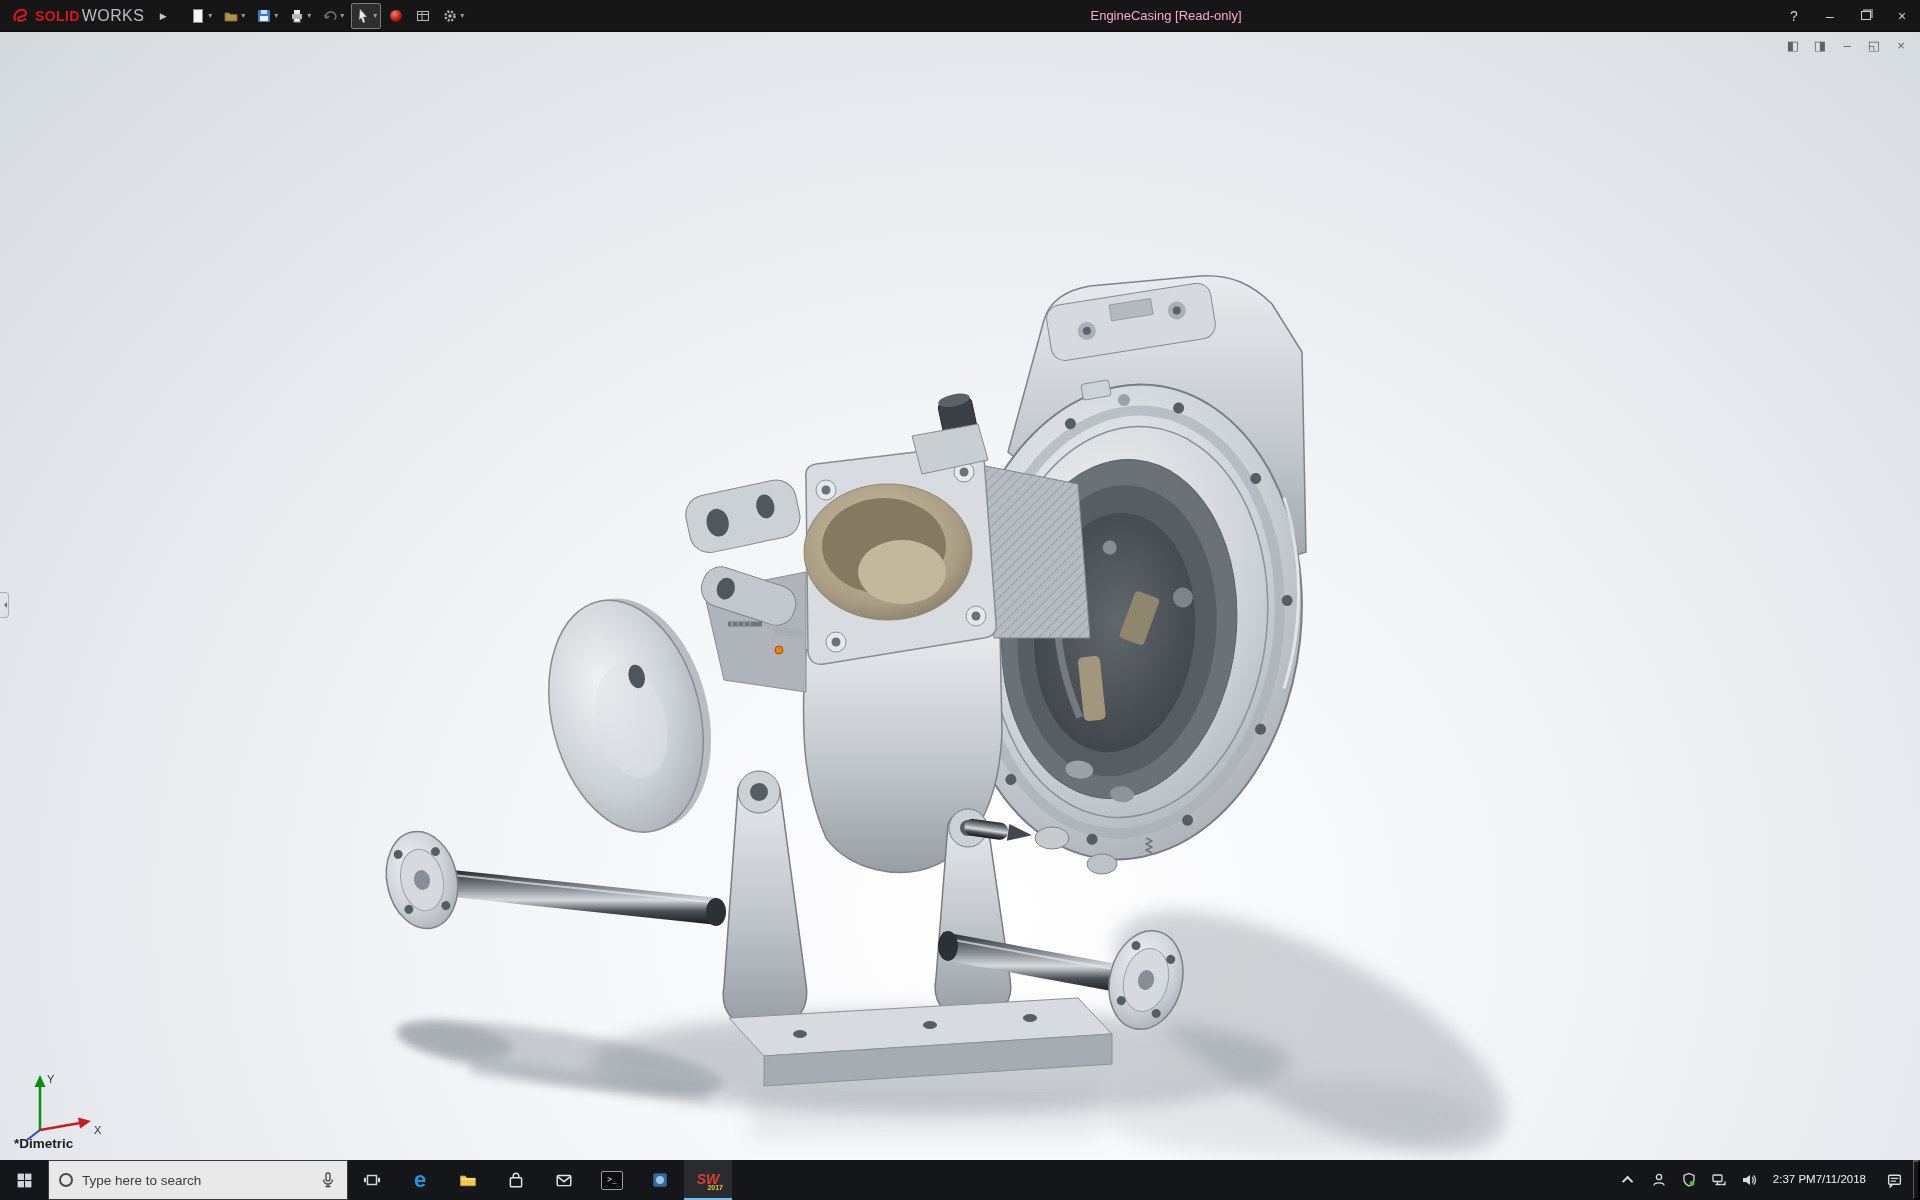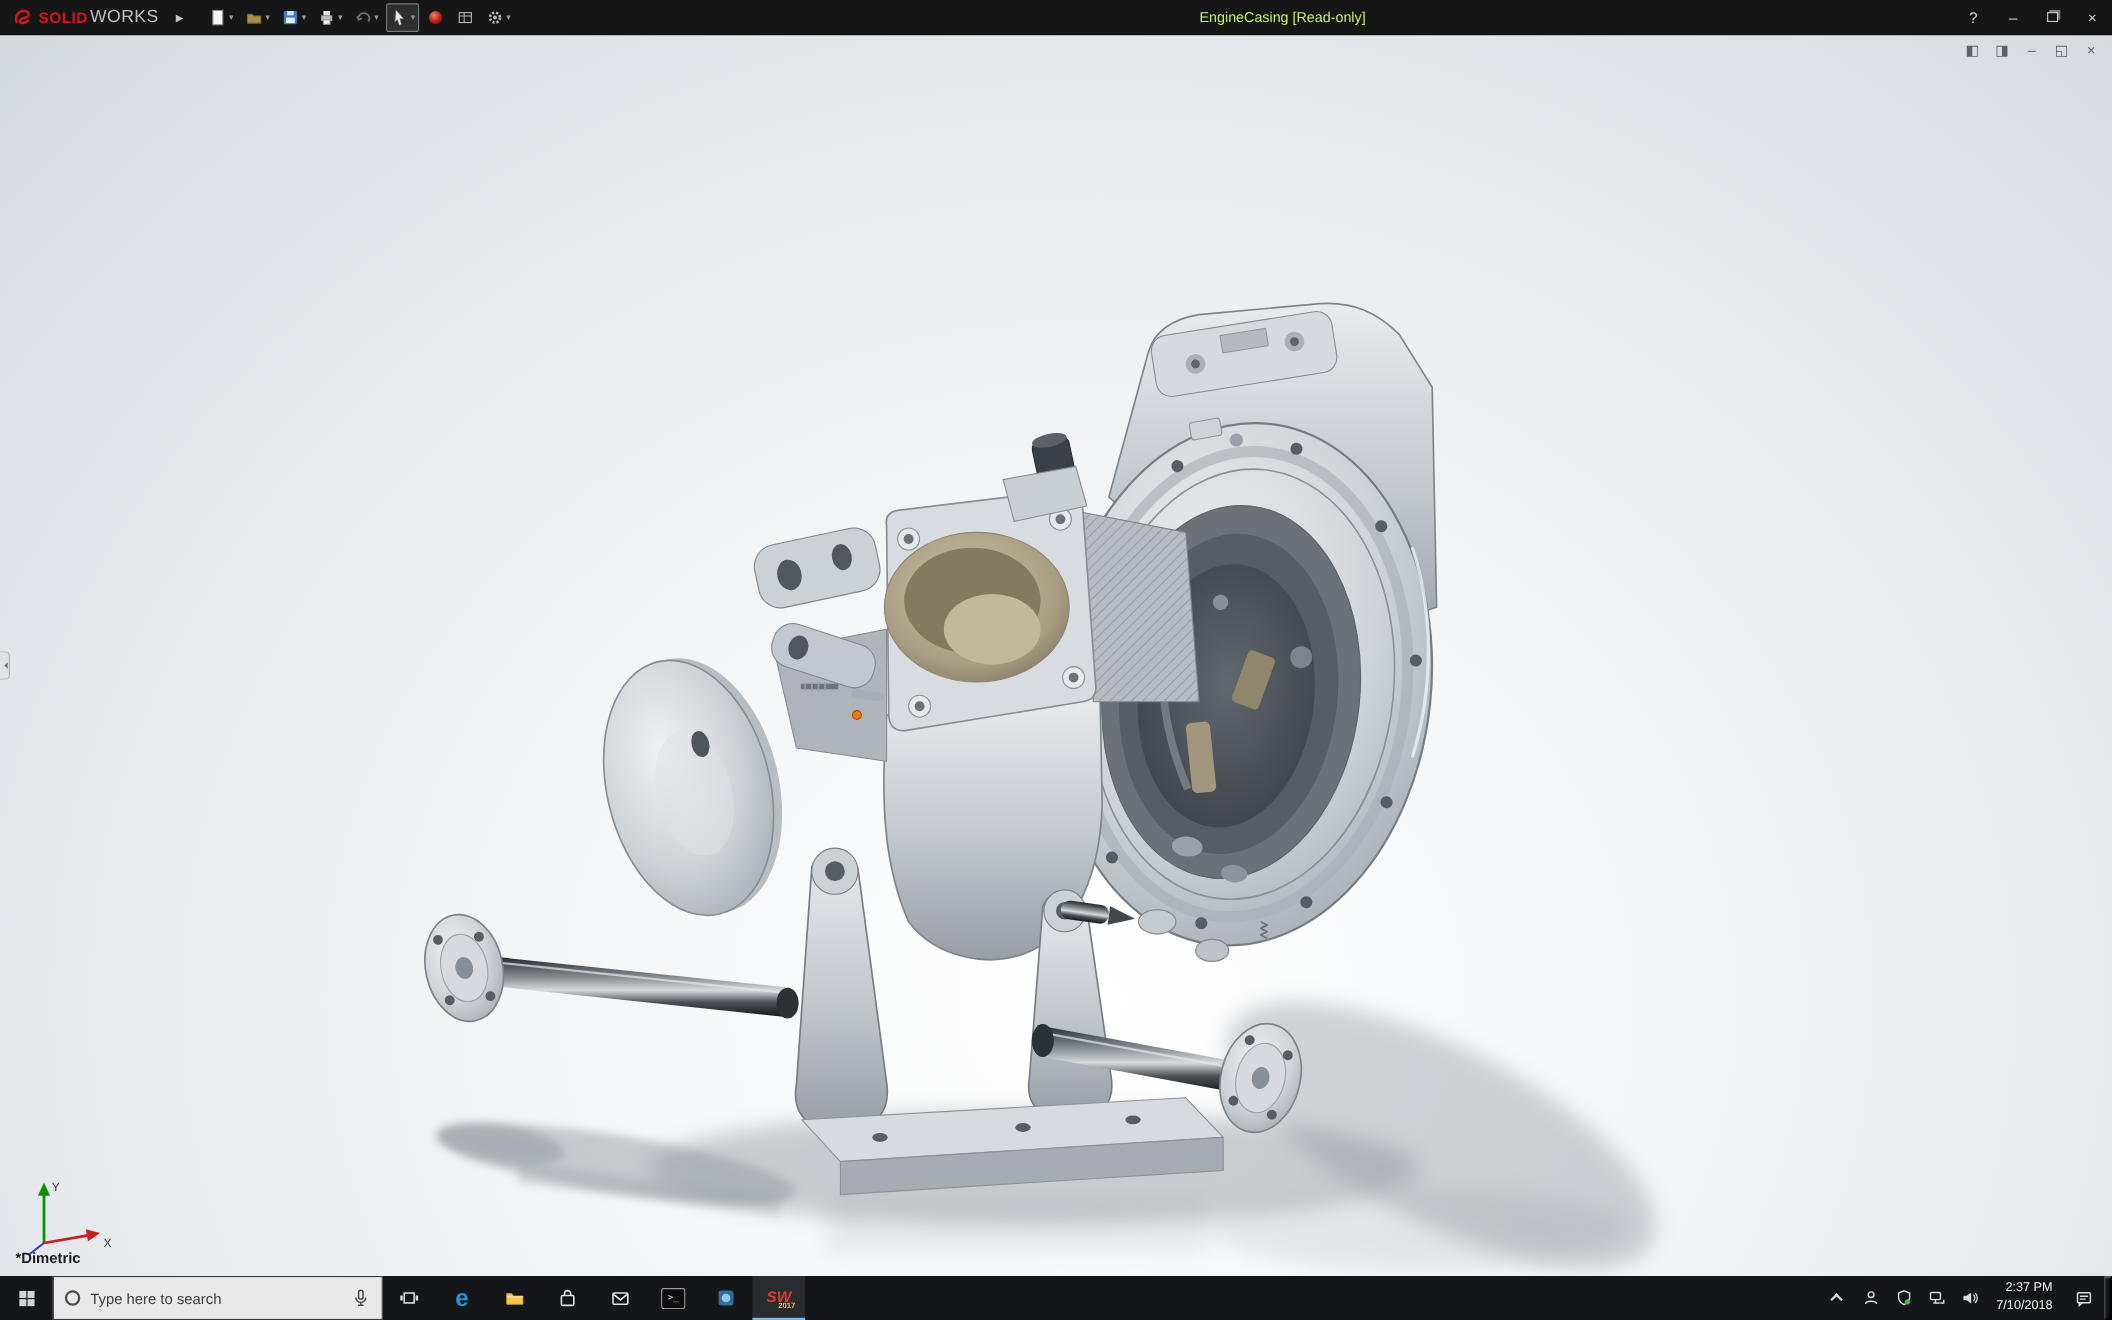--- a/index.html
+++ b/index.html
@@ -13,21 +13,21 @@
   .brand-bold { color:#d6151c; font-weight:bold; font-size:14px; letter-spacing:.4px; }
   .brand-light { color:#b9bfc5; font-weight:normal; font-size:16px; letter-spacing:.4px; margin-left:-3px; }
   .flyout { color:#c9c9c9; font-size:9px; background:none; border:none; width:18px; height:24px; cursor:default; }
   .qat { display:flex; align-items:center; gap:3px; margin-left:14px; }
   .tb { display:flex; align-items:center; gap:2px; height:26px; padding:2px 3px; background:none;
         border:1px solid transparent; cursor:default; }
   .tb.pressed { border:1px solid #7a7a7a; background:#2e2e2e; border-radius:2px; }
   .tb svg { display:block; }
   .caret { font-size:8px; color:#9a9a9a; line-height:1; }
   .doc-title { position:absolute; left:1166px; top:0; transform:translateX(-50%); height:32px; line-height:32px;
-               font-size:13px; color:#bef264; white-space:nowrap; }
+               font-size:13px; color:#f9a8d4; white-space:nowrap; }
   .wincontrols { margin-left:auto; display:flex; height:32px; }
   .wc { width:36px; height:32px; display:flex; align-items:center; justify-content:center; background:none;
         border:none; color:#cfcfcf; font-size:14px; cursor:default; }
   .wc .restore-box { width:10px; height:9px; border:1px solid #cfcfcf; box-shadow:2px -2px 0 0 #7a7a7a; }
 
   
   .viewport { position:absolute; top:32px; left:0; width:1920px; height:1128px;
               background:radial-gradient(ellipse at 52% 78%, #ffffff 0%, #f2f4f6 40%, #e2e6ea 75%, #d4d9dd 100%); }
   .model-svg { position:absolute; top:0; left:0; }
   .doc-controls { position:absolute; top:7px; right:10px; display:flex; gap:9px; align-items:center; }
@@ -57,21 +57,21 @@
             display:flex; align-items:center; justify-content:center; }
   .cmdbox span { color:#e0e0e0; font-size:8px; font-family:"DejaVu Sans Mono", monospace; line-height:1; }
   .sw-icon { position:relative; width:26px; height:22px; }
   .sw-mark { color:#e03c31; font-weight:bold; font-style:italic; font-size:14px; line-height:22px; }
   .sw-year { position:absolute; right:-2px; bottom:-1px; color:#f0c040; font-size:7px; font-weight:bold; }
   .tray { margin-left:auto; display:flex; align-items:center; height:40px; }
   .tri { width:30px; height:40px; display:flex; align-items:center; justify-content:center; background:none;
          border:none; cursor:default; }
   .chev { width:8px; height:8px; border-left:2px solid #dcdcdc; border-top:2px solid #dcdcdc;
           transform:rotate(45deg) translateY(2px); }
-  .clock { display:flex; flex-direction:column; align-items:flex-end; justify-content:center; padding:0 9px;
+  .clock { display:flex; flex-direction:row; align-items:flex-end; justify-content:center; padding:0 9px;
            color:#f2f2f2; font-size:11.5px; line-height:1.35; background:none; border:none; cursor:default; }
   .show-desktop { width:7px; height:40px; border-left:1px solid #5a5a5a; background:transparent; padding:0; cursor:default; }
 </style>
 </head>
 <body>
 
 <div class="screen">
 
   <header class="titlebar">
     <div class="brand">
@@ -466,21 +466,21 @@
         </svg>
       </button>
       <button class="tri">
         <svg width="16" height="16" viewBox="0 0 16 16">
           <path d="M2 6 v4 h3 l4 3 V3 L5 6 Z" fill="#dcdcdc"></path>
           <path d="M11 5 a4.2 4.2 0 0 1 0 6 M12.6 3.4 a6.5 6.5 0 0 1 0 9.2" stroke="#dcdcdc" fill="none" stroke-width="1.2"></path>
         </svg>
       </button>
       <button class="clock">
         <span>2:37 PM</span>
-        <span>7/10/2018</span>
+        <span>7/11/2018</span>
       </button>
       <button class="tri" style="width:38px">
         <svg width="17" height="17" viewBox="0 0 16 16">
           <rect x="2.5" y="3" width="11" height="8.5" rx="1" stroke="#dcdcdc" fill="none" stroke-width="1.3"></rect>
           <path d="M4.5 6 h7 M4.5 8.5 h5 M4 11.5 v2.5 l2.5 -2.5" stroke="#dcdcdc" fill="none" stroke-width="1.2"></path>
         </svg>
       </button>
       <button class="show-desktop"></button>
     </div>
   </footer>

